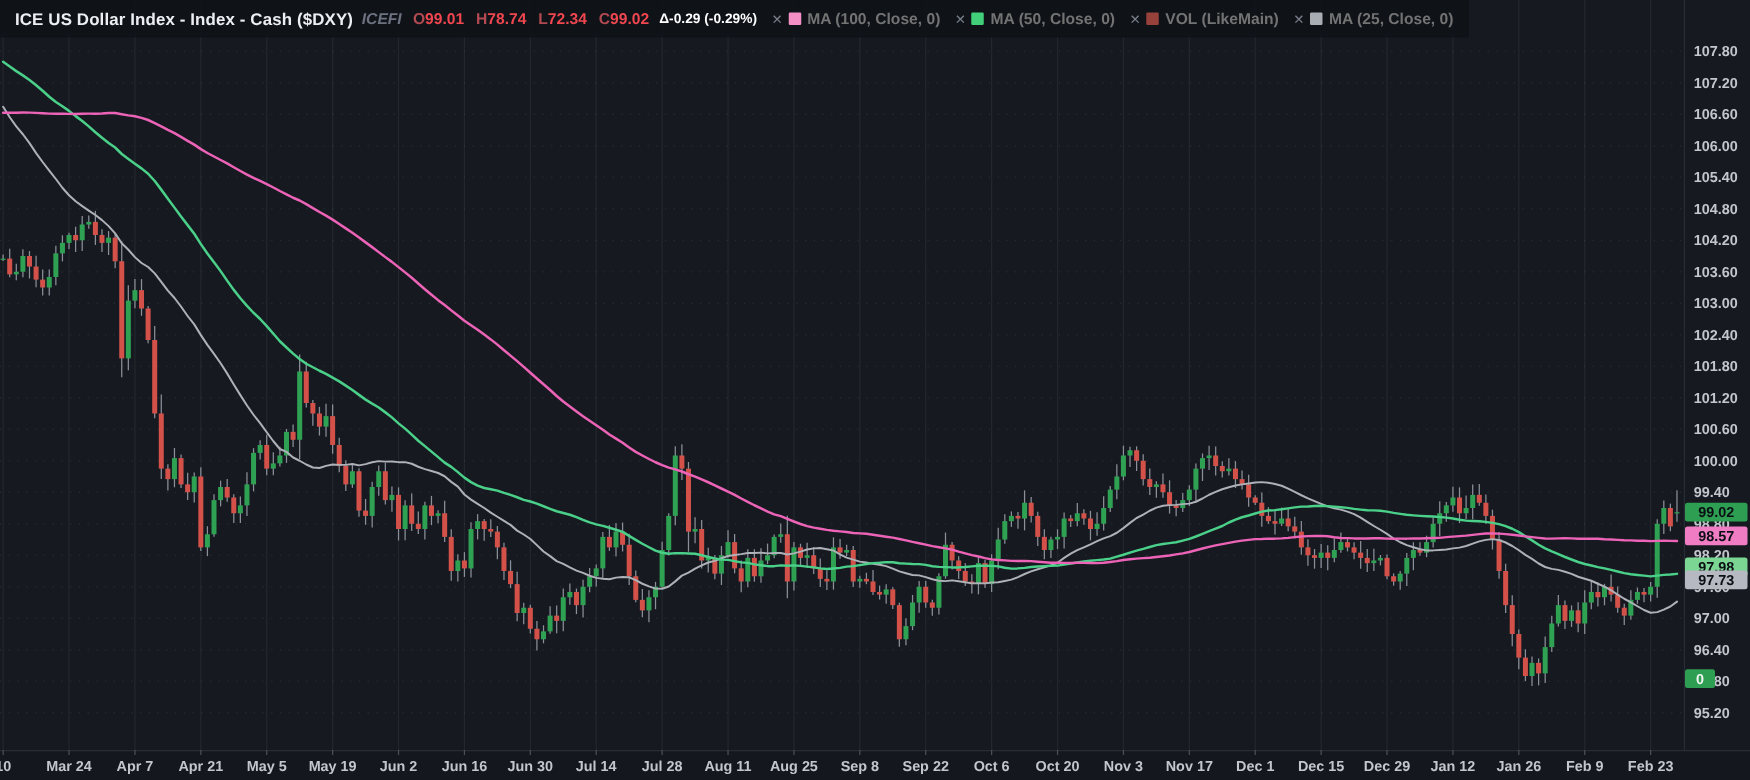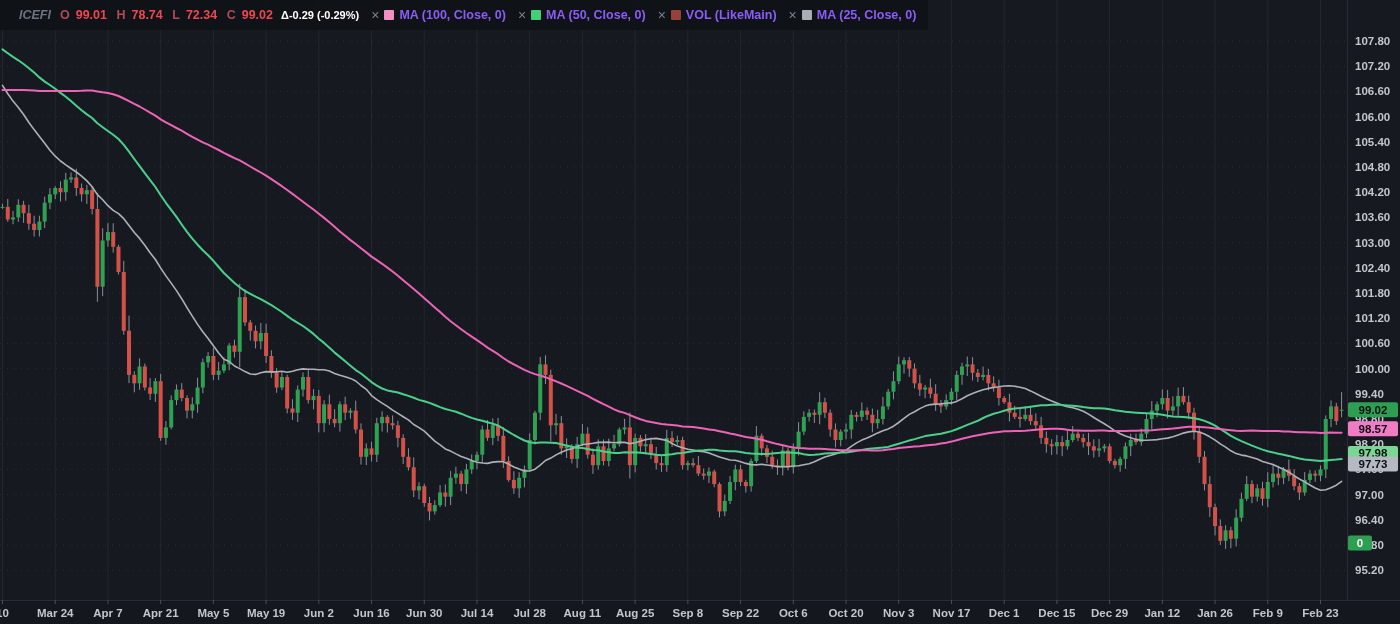--- a/index.html
+++ b/index.html
@@ -7,26 +7,26 @@
        font-family:"Liberation Sans","DejaVu Sans",sans-serif;}
   svg{position:absolute;left:0;top:0;display:block;}
   .legend{position:absolute;left:0;top:0;height:30px;display:flex;align-items:center;
           padding:0 12px 0 12px;background:rgba(15,18,24,0.92);white-space:nowrap;
           width:fit-content;z-index:5;}
   .legend .title{color:#eceef1;font-size:13.5px;font-weight:700;letter-spacing:.1px;}
   .legend .exch{color:#6d7280;font-size:12.5px;font-weight:700;margin-left:7px;font-style:italic;}
   .legend .ohlc{margin-left:9px;font-size:12.5px;font-weight:700;}
   .legend .ohlc .pair{margin-right:6px;}
   .legend .k{color:#b34a52;}
-  .legend .v{color:#f0464f;margin-left:6px;}
+  .legend .v{color:#f0464f;}
   .legend .chg{color:#ffffff;font-size:11px;font-weight:700;margin-left:2px;}
   .legend .xbtn{color:#7b818c;font-size:14px;font-weight:400;margin:0 5px 0 12px;cursor:pointer;}
   .legend .ind{display:flex;align-items:center;cursor:pointer;}
   .legend .swatch{display:inline-block;width:10px;height:10px;border-radius:1px;margin-right:5px;}
-  .legend .ilabel{color:#8b5cf6;font-size:12.5px;font-weight:700;}
+  .legend .ilabel{color:#737373;font-size:12.5px;font-weight:700;}
 </style>
 </head>
 <body>
 
 <div id="app">
   <svg id="chart-svg" width="1400" height="624">
       <rect x="0" y="0" width="1400" height="624" fill="#161a20"></rect>
       <g>
         <line x1="2.5" y1="0" x2="2.5" y2="600" stroke="#cbd3e0" stroke-opacity="0.07" stroke-width="1"></line>
         <line x1="55.22" y1="0" x2="55.22" y2="600" stroke="#cbd3e0" stroke-opacity="0.07" stroke-width="1"></line>
@@ -690,20 +690,21 @@
         <line x1="1215.06" y1="600" x2="1215.06" y2="604" stroke="#4a4f58" stroke-width="1"></line>
         <text x="1215.06" y="617" fill="#c3c6cc" font-size="11.5" font-weight="700" text-anchor="middle">Jan 26</text>
         <line x1="1267.78" y1="600" x2="1267.78" y2="604" stroke="#4a4f58" stroke-width="1"></line>
         <text x="1267.78" y="617" fill="#c3c6cc" font-size="11.5" font-weight="700" text-anchor="middle">Feb 9</text>
         <line x1="1320.5" y1="600" x2="1320.5" y2="604" stroke="#4a4f58" stroke-width="1"></line>
         <text x="1320.5" y="617" fill="#c3c6cc" font-size="11.5" font-weight="700" text-anchor="middle">Feb 23</text>
       </g>
     </svg>
 
   <div class="legend">
+    <span class="title">ICE US Dollar Index - Index - Cash ($DXY)</span>
     <span class="exch">ICEFI</span>
     <span class="ohlc">
       <span class="pair"><span class="k">O</span><span class="v">99.01</span></span>
       <span class="pair"><span class="k">H</span><span class="v">78.74</span></span>
       <span class="pair"><span class="k">L</span><span class="v">72.34</span></span>
       <span class="pair"><span class="k">C</span><span class="v">99.02</span></span>
     </span>
     <span class="chg">Δ-0.29 (-0.29%)</span>
 
     <span class="xbtn">×</span>

